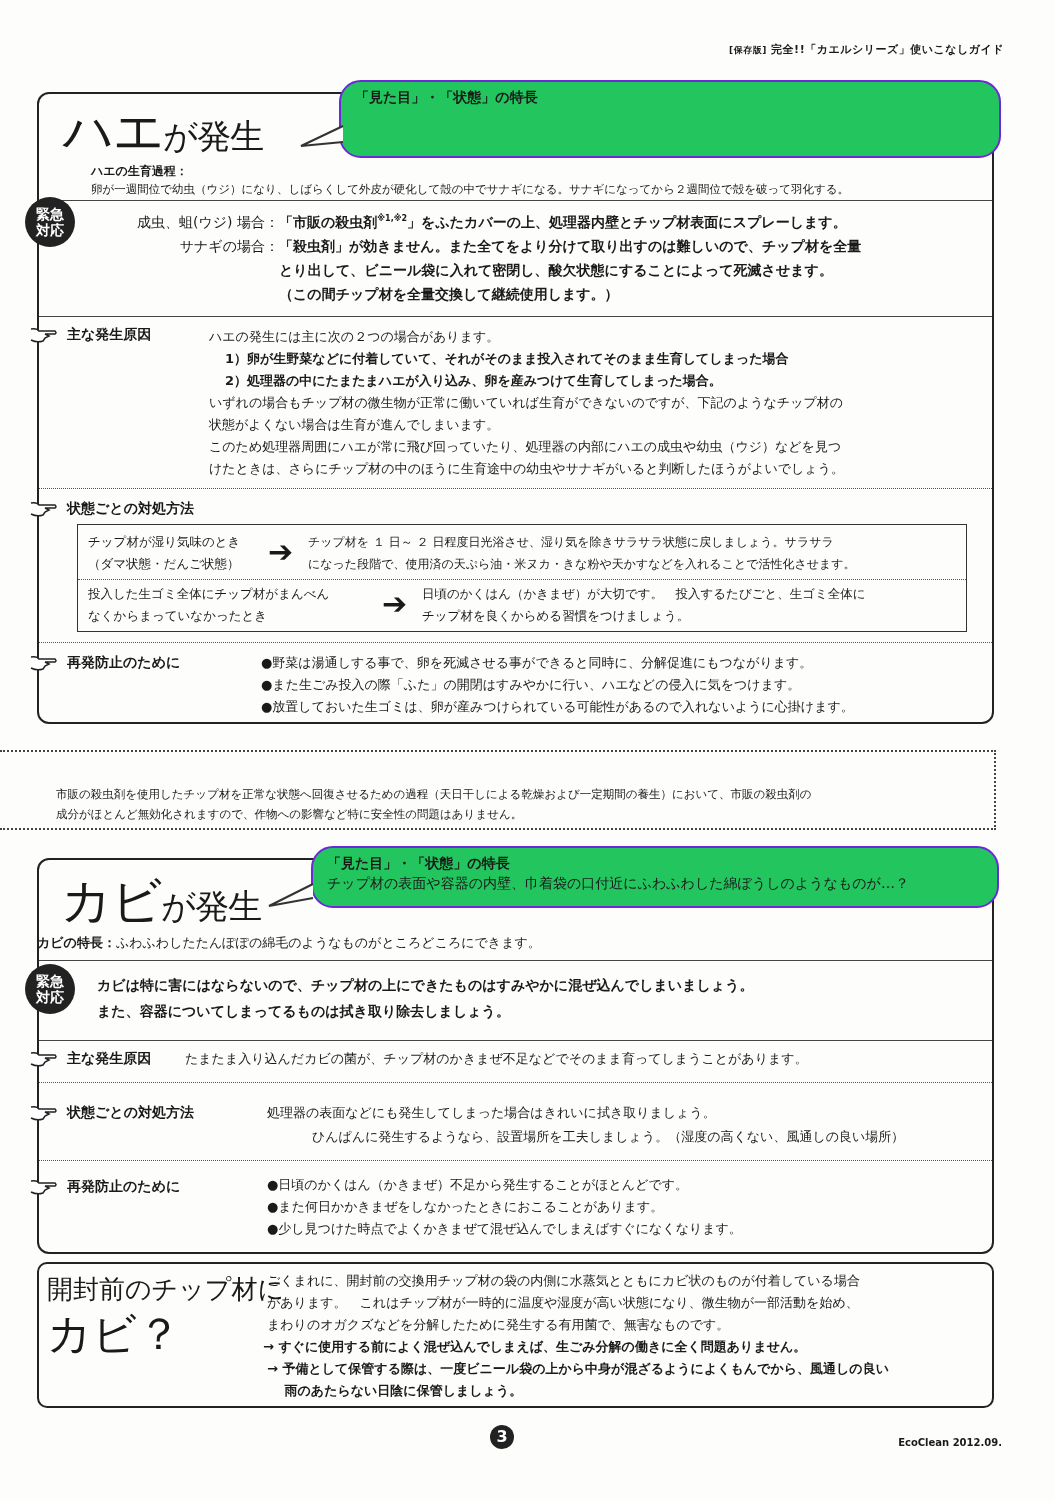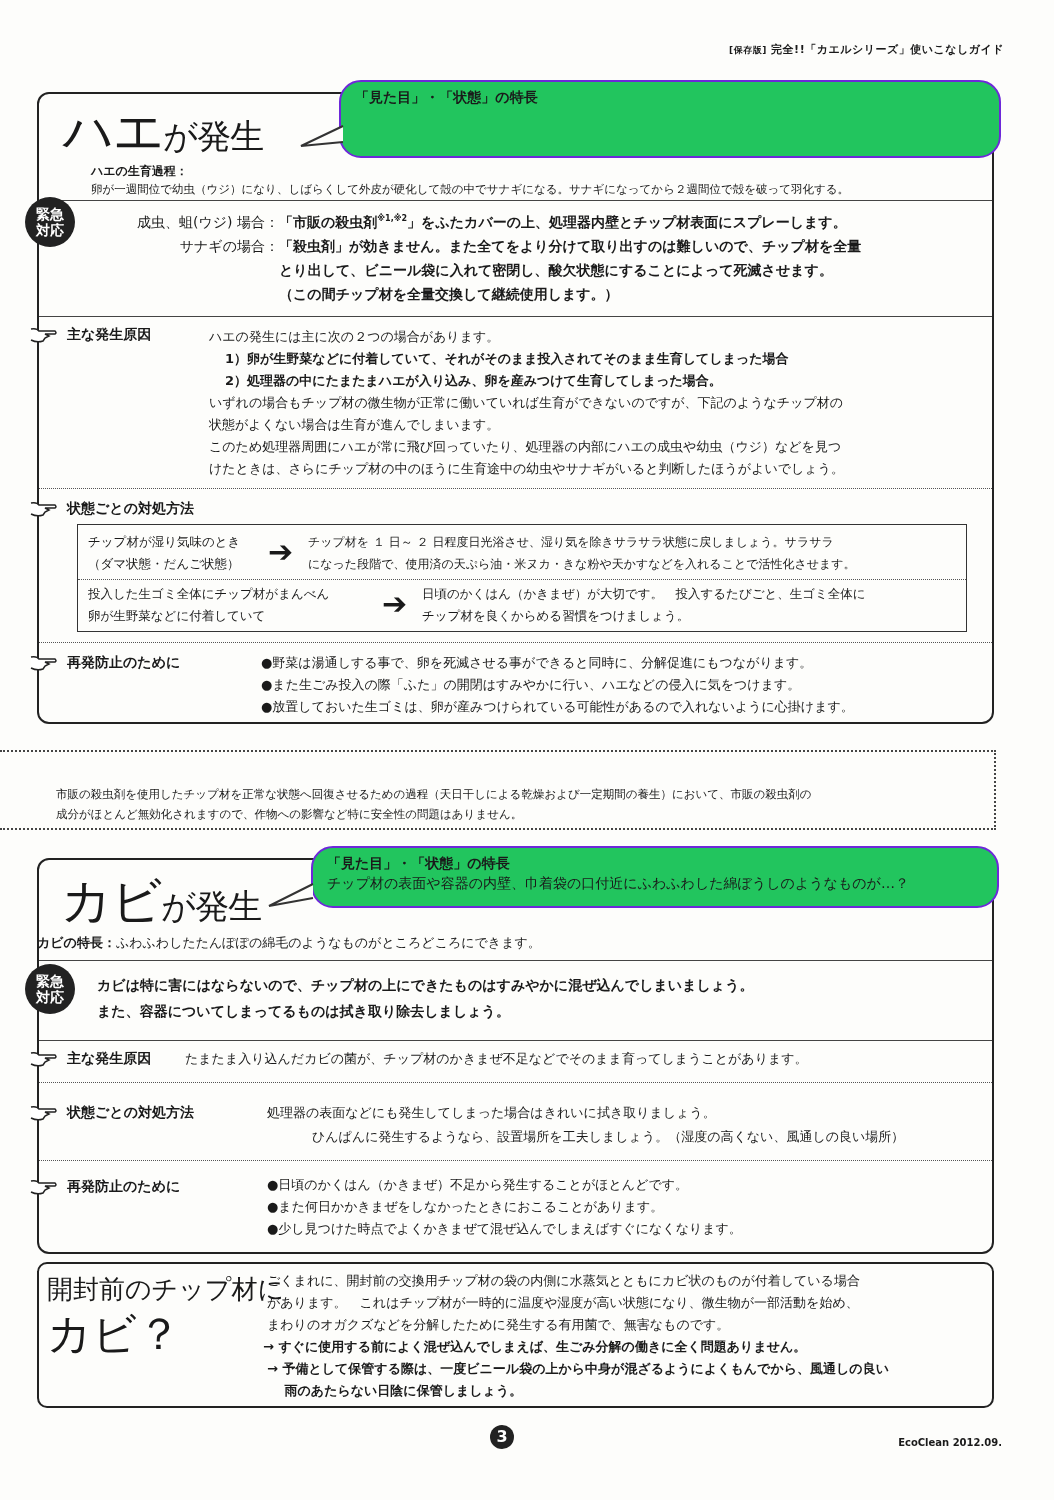--- a/index.html
+++ b/index.html
@@ -89,21 +89,21 @@
         <div>（ダマ状態・だんご状態）</div>
       </div>
     <div class="arrow" style="left:190px;top:12px;">➔</div>
     <div class="txt" style="left:230px;top:6px;font-size:12px;">
         <div>チップ材を １ 日～ ２ 日程度日光浴させ、湿り気を除きサラサラ状態に戻しましょう。サラサラ</div>
         <div>になった段階で、使用済の天ぷら油・米ヌカ・きな粉や天かすなどを入れることで活性化させます。</div>
       </div>
     <div class="dline" style="top:54px"></div>
     <div class="txt" style="left:10px;top:58px;font-size:12.5px;">
         <div>投入した生ゴミ全体にチップ材がまんべん</div>
-        <div>卵が生野菜などに付着していて</div>
+        <div>なくからまっていなかったとき</div>
       </div>
     <div class="arrow" style="left:304px;top:64px;">➔</div>
     <div class="txt" style="left:344px;top:58px;font-size:12.5px;">
         <div>日頃のかくはん（かきまぜ）が大切です。　投入するたびごと、生ゴミ全体に</div>
         <div>チップ材を良くからめる習慣をつけましょう。</div>
       </div>
   </div>
   <div class="dline" style="top:548px"></div>
 
   <div class="sec-label" style="left:-10px;top:560px;">

